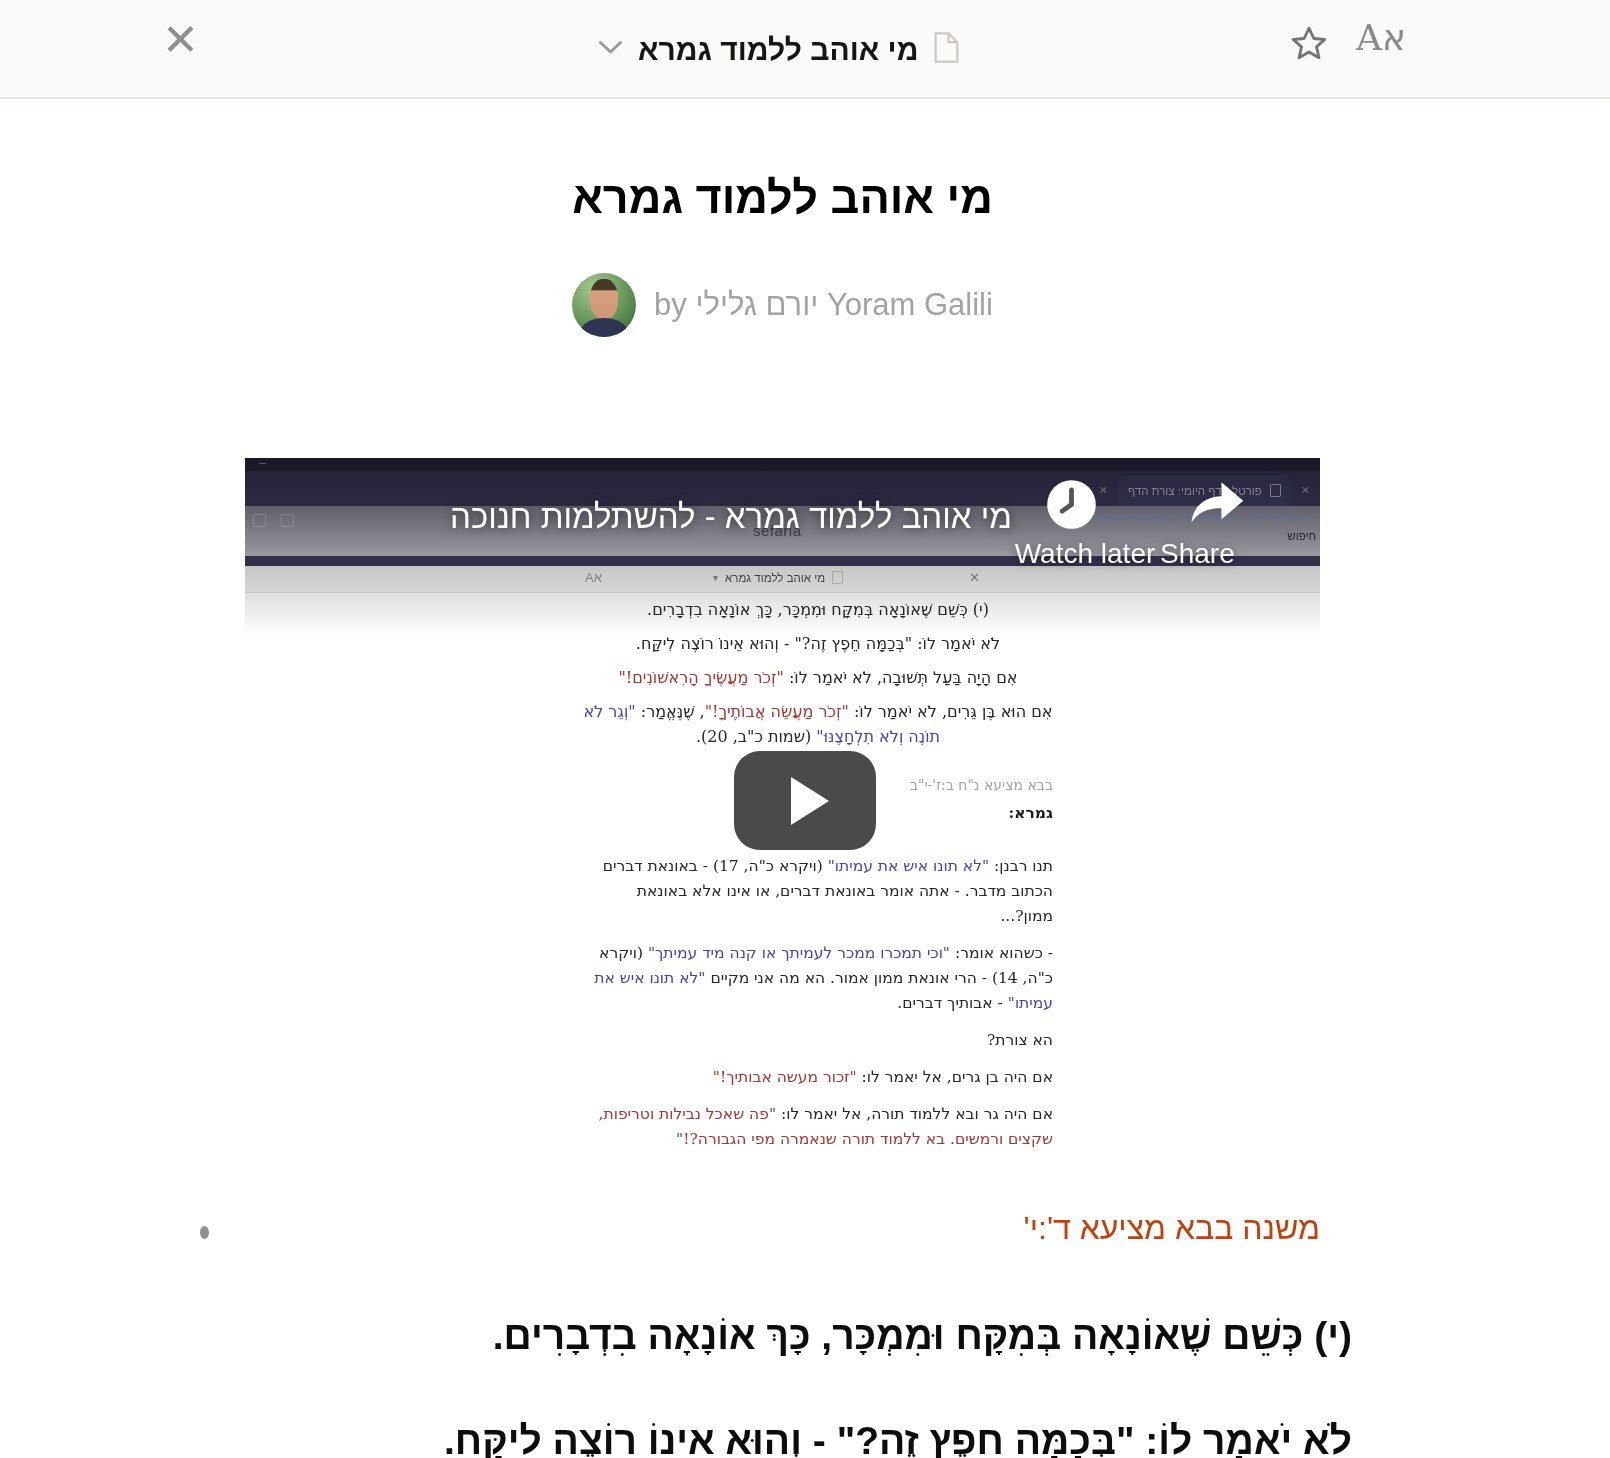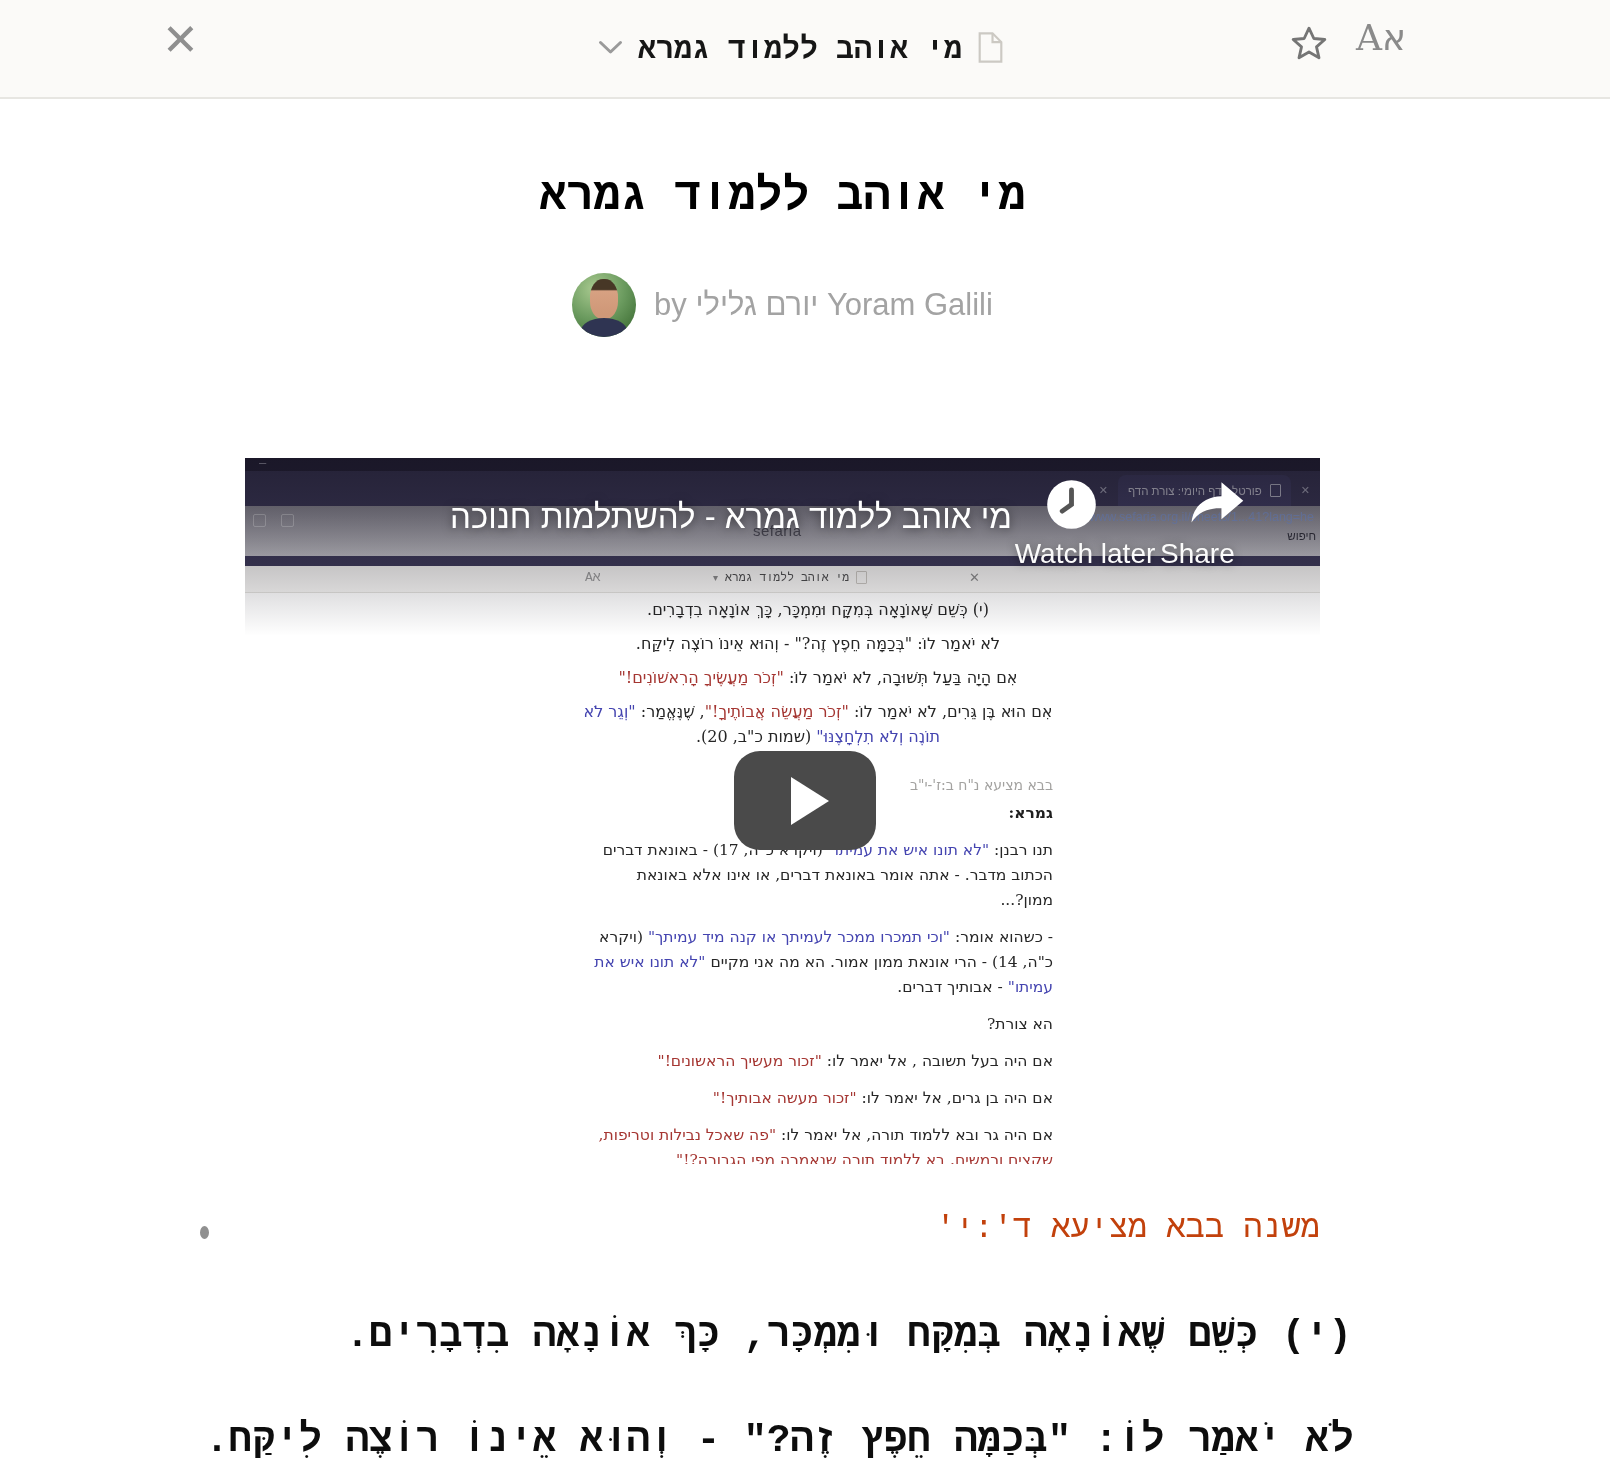--- a/index.html
+++ b/index.html
@@ -1,18 +1,18 @@
 <!DOCTYPE html>
 <html lang="he"><head>
 <meta charset="utf-8">
 <style>
   html,body{margin:0;padding:0;background:#fff;}
   .page{position:relative;width:1610px;height:1458px;background:#fff;overflow:hidden;
         font-family:"Liberation Sans","DejaVu Sans",sans-serif;}
-  .heb-serif{font-family:Liberation Mono, monospace;}
+  .heb-serif{font-family:Liberation Sans, sans-serif;}
 
   
   .topbar{position:absolute;left:0;top:0;width:100%;height:99px;background:#fbfaf8;
           border-bottom:2px solid #e7e6e2;box-sizing:border-box;}
   .tb-close{position:absolute;left:158px;top:14px;font-size:44px;line-height:1;color:#8f8f8f;
             background:none;border:none;cursor:pointer;padding:4px;}
   .tb-center{position:absolute;left:598px;top:0;height:99px;display:flex;align-items:center;gap:15px;cursor:pointer;}
   .tb-title{font-size:30px;font-weight:600;color:#161616;}
   .tb-star{position:absolute;left:1289px;top:24px;background:none;border:none;cursor:pointer;padding:0;}
   .tb-font{position:absolute;left:1350px;top:16px;background:none;border:none;cursor:pointer;
@@ -62,21 +62,21 @@
   .vh-center{position:absolute;left:468px;top:5px;display:flex;align-items:center;gap:7px;
              font-size:11.5px;color:#4c4c4c;}
   .vh-caret{color:#8a8a8a;font-size:10px;}
   .vh-close{position:absolute;left:724px;top:4px;font-size:13px;color:#8a8a8a;}
 
   .vcontent{position:absolute;left:338px;top:139px;width:470px;
             font-family:"DejaVu Serif","DejaVu Sans",serif;}
   .vl{margin:0 0 12px;text-align:right;font-size:15.5px;line-height:25px;direction:rtl;}
   .vl.mish{text-align:center;font-size:16px;margin-bottom:9px;}
   .vl.ref{margin-top:24px;margin-bottom:2px;font-size:14px;}
-  .vl.head{margin-bottom:12px;}
+  .vl.head{margin-bottom:28px;}
   .c-k{color:#262626;} .c-r{color:#a53632;} .c-b{color:#4444b0;}
   .c-g{color:#a3a2a0;} .c-bd{color:#1e1e1e;font-weight:700;}
 
   
   .vgrad{position:absolute;left:0;top:0;width:100%;height:178px;
          background:linear-gradient(rgba(16,14,26,.55),rgba(16,14,26,0));pointer-events:none;}
   .chan-wrap{position:absolute;left:29px;top:19px;cursor:pointer;}
   .vtitle{position:absolute;left:135px;top:40px;width:632px;direction:rtl;white-space:nowrap;
           font-size:33px;color:#fff;text-shadow:0 1px 10px rgba(0,0,0,.55);cursor:pointer;}
   .wl-btn{position:absolute;left:800px;top:20px;cursor:pointer;}
@@ -169,21 +169,20 @@
     <div class="vcontent">
         <p class="vl mish" dir="rtl"><span class="c-k">(י) כְּשֵׁם שֶׁאוֹנָאָה בְּמִקָּח וּמִמְכָּר, כָּךְ אוֹנָאָה בִדְבָרִים.</span></p>
         <p class="vl mish" dir="rtl"><span class="c-k">לֹא יֹאמַר לוֹ: "בְּכַמָּה חֵפֶץ זֶה?" - וְהוּא אֵינוֹ רוֹצֶה לִיקַּח.</span></p>
         <p class="vl mish" dir="rtl"><span class="c-k">אִם הָיָה בַּעַל תְּשׁוּבָה, לֹא יֹאמַר לוֹ: </span><span class="c-r">"זְכֹר מַעֲשֶׂיךָ הָרִאשׁוֹנִים!"</span></p>
         <p class="vl mish" dir="rtl"><span class="c-k">אִם הוּא בֶּן גֵּרִים, לֹא יֹאמַר לוֹ: </span><span class="c-r">"זְכֹר מַעֲשֵׂה אֲבוֹתֶיךָ!"</span><span class="c-k">, שֶׁנֶּאֱמַר: </span><span class="c-b">"וְגֵר לֹא תוֹנֶה וְלֹא תִלְחָצֶנּוּ"</span><span class="c-k"> (שמות כ"ב, 20).</span></p>
         <p class="vl ref" dir="rtl"><span class="c-g">בבא מציעא נ"ח ב:ז'-י"ב</span></p>
         <p class="vl head" dir="rtl"><span class="c-bd">גמרא:</span></p>
         <p class="vl plain" dir="rtl"><span class="c-k">תנו רבנן: </span><span class="c-b">"לא תונו איש את עמיתו"</span><span class="c-k"> (ויקרא כ"ה, 17) - באונאת דברים הכתוב מדבר. - אתה אומר באונאת דברים, או אינו אלא באונאת ממון?...</span></p>
         <p class="vl plain" dir="rtl"><span class="c-k">- כשהוא אומר: </span><span class="c-b">"וכי תמכרו ממכר לעמיתך או קנה מיד עמיתך"</span><span class="c-k"> (ויקרא כ"ה, 14) - הרי אונאת ממון אמור. הא מה אני מקיים </span><span class="c-b">"לא תונו איש את עמיתו"</span><span class="c-k"> - אבותיך דברים.</span></p>
         <p class="vl plain" dir="rtl"><span class="c-k">הא צורת?</span></p>
-        <p class="vl plain" dir="rtl"><span class="c-k">אם היה בעל תשובה , אל יאמר לו: </span><span class="c-r">"זכור מעשיך הראשונים!"</span></p>
         <p class="vl plain" dir="rtl"><span class="c-k">אם היה בן גרים, אל יאמר לו: </span><span class="c-r">"זכור מעשה אבותיך!"</span></p>
         <p class="vl plain" dir="rtl"><span class="c-k">אם היה גר ובא ללמוד תורה, אל יאמר לו: </span><span class="c-r">"פה שאכל נבילות וטריפות, שקצים ורמשים. בא ללמוד תורה שנאמרה מפי הגבורה?!"</span></p>
       </div>
 
     <div class="vgrad"></div>
     <div class="chan-wrap">
       <span class="portrait chan"></span>
     </div>
     <div class="vtitle">מי אוהב ללמוד גמרא - להשתלמות חנוכה</div>
     <div class="wl-btn">

